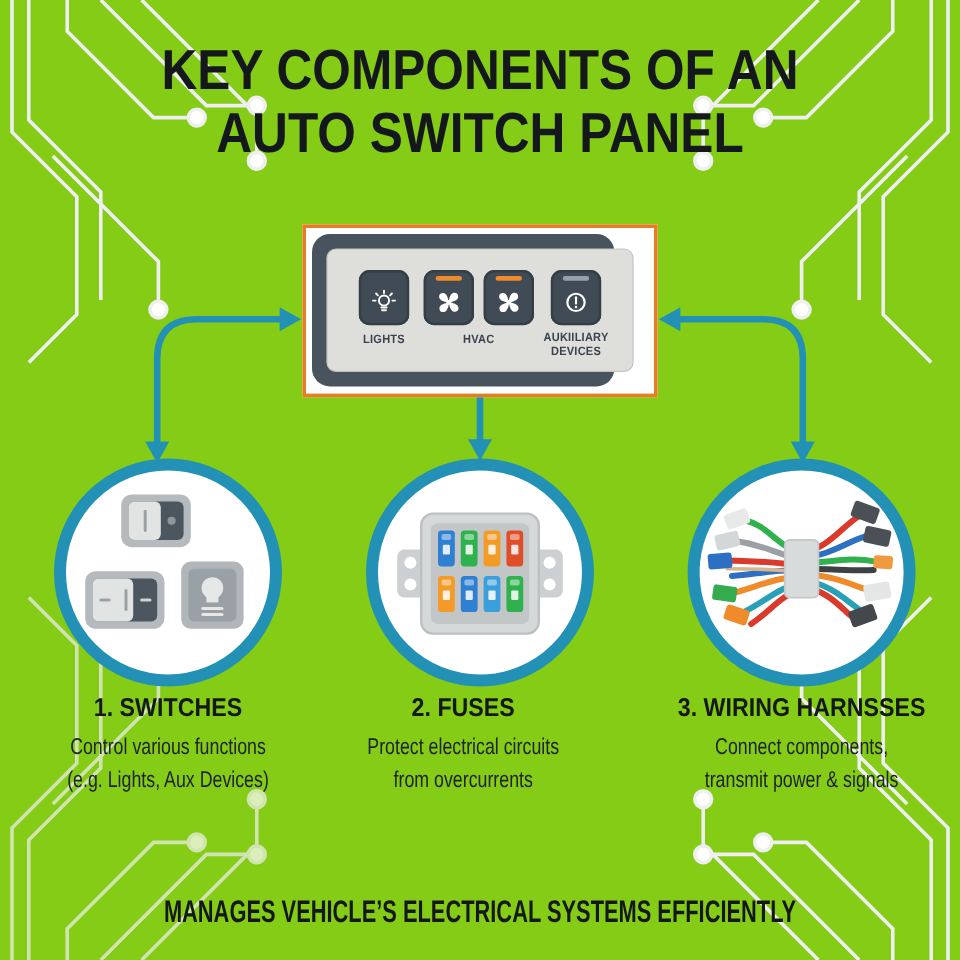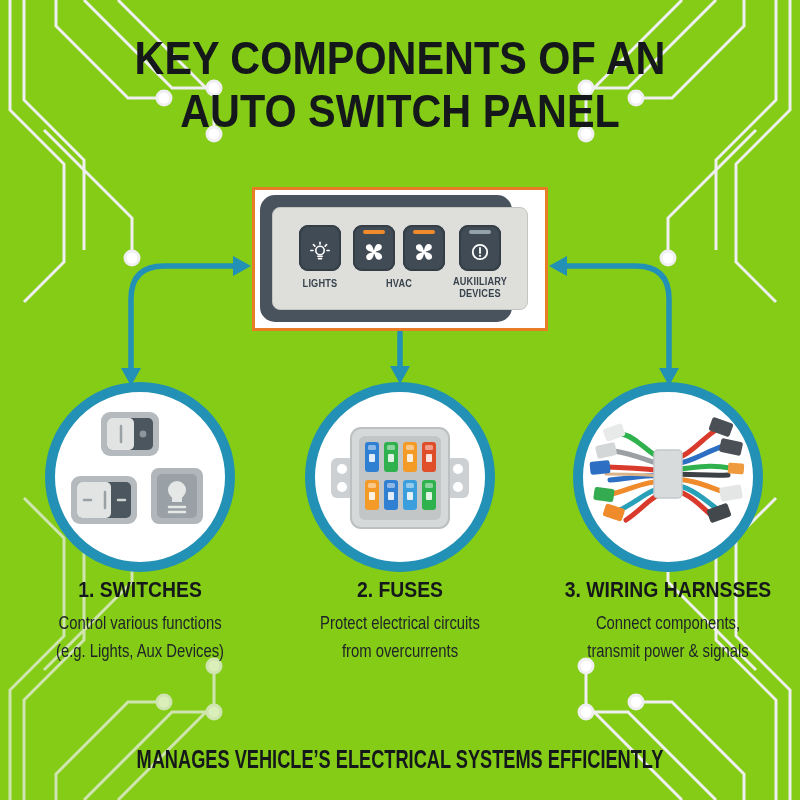--- a/index.html
+++ b/index.html
@@ -279,21 +279,21 @@
   </div>
 
   <div class="section" style="left:-10px;">
     <h2>1. SWITCHES</h2>
     <p>
       <span>Control various functions</span>
       <span>(e.g. Lights, Aux Devices)</span>
     </p>
   </div>
 
-  <div class="section" style="left:250px;">
+  <div class="section" style="left:236px;">
     <h2>2. FUSES</h2>
     <p>
       <span>Protect electrical circuits</span>
       <span>from overcurrents</span>
     </p>
   </div>
 
   <div class="section" style="left:518px;">
     <h2>3. WIRING HARNSSES</h2>
     <p>

